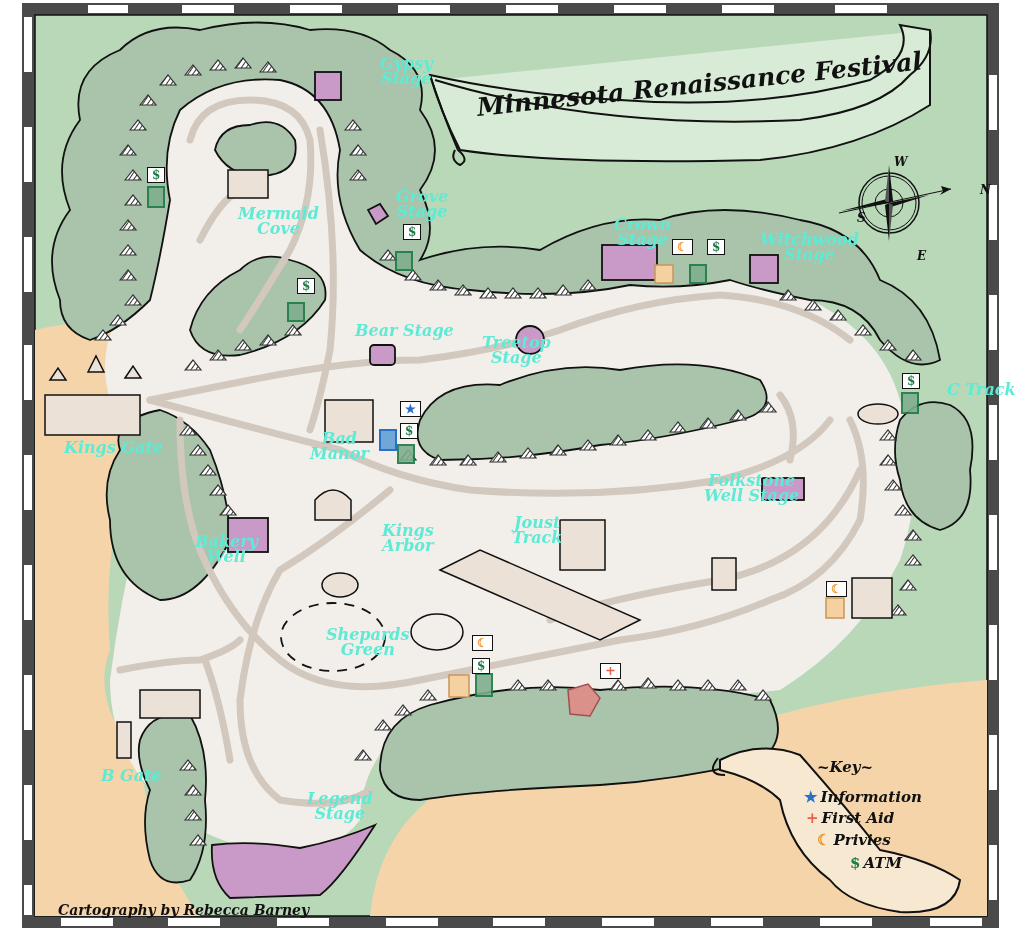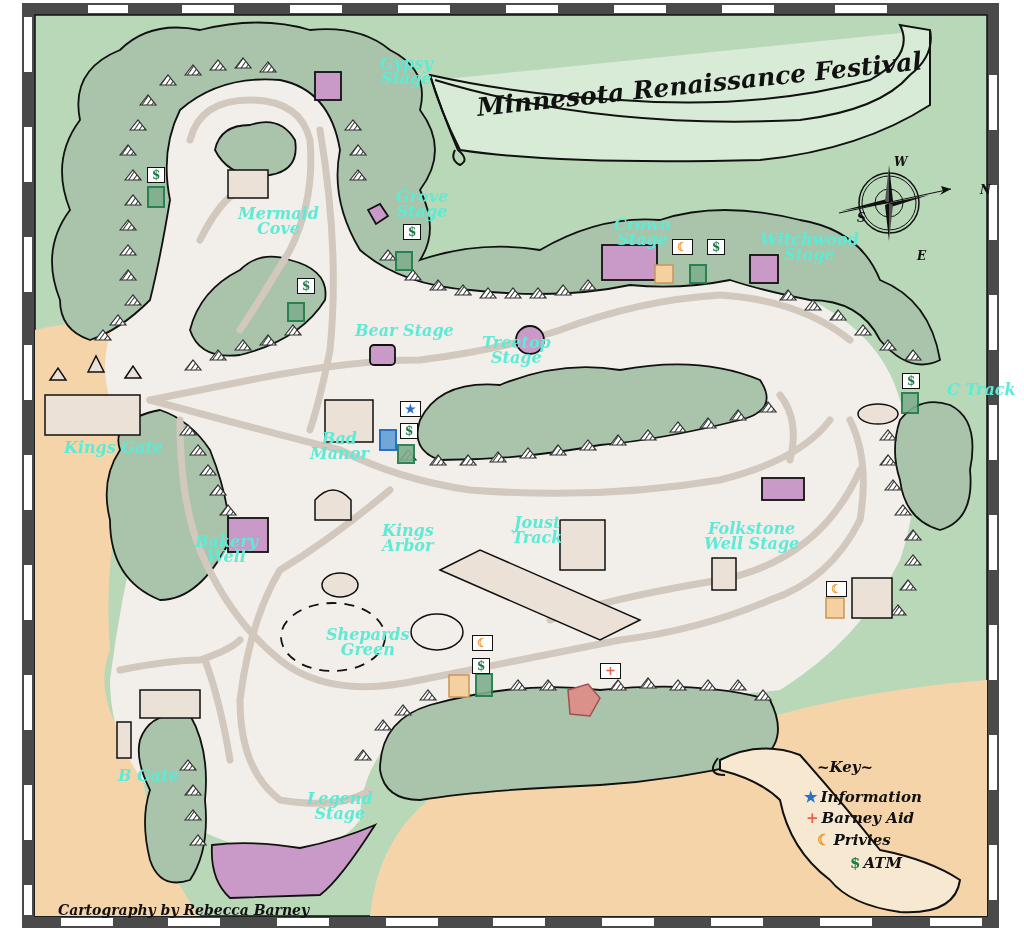--- a/index.html
+++ b/index.html
@@ -200,41 +200,41 @@
 Stage</div>
 <div class="lbl" style="left:738px;top:229px;white-space:pre;text-align:center;">Witchwood
 Stage</div>
 <div class="lbl" style="left:333px;top:320px;">Bear Stage</div>
 <div class="lbl" style="left:460px;top:332px;white-space:pre;">Treetop
 Stage</div>
 <div class="lbl" style="left:42px;top:437px;">Kings Gate</div>
 <div class="lbl" style="left:288px;top:428px;white-space:pre;">Bad
 Manor</div>
 <div class="lbl" style="left:925px;top:379px;">C Track</div>
-<div class="lbl" style="left:682px;top:470px;white-space:pre;margin-top:48px;">Folkstone
+<div class="lbl" style="left:682px;top:470px;white-space:pre;">Folkstone
 Well Stage</div>
 <div class="lbl" style="left:490px;top:512px;white-space:pre;">Joust
 Track</div>
 <div class="lbl" style="left:360px;top:520px;white-space:pre;">Kings
 Arbor</div>
 <div class="lbl" style="left:173px;top:531px;white-space:pre;">Bakery
 Well</div>
 <div class="lbl" style="left:304px;top:624px;white-space:pre;">Shepards
 Green</div>
-<div class="lbl" style="left:96px;top:765px;">B Gate</div>
+<div class="lbl" style="left:79px;top:765px;">B Gate</div>
 <div class="lbl" style="left:285px;top:788px;white-space:pre;">Legend
 Stage</div>
 
 <div>
   <div class="key-row" style="left:795px;top:755px;">~Key~</div>
   <div class="key-row" style="left:782px;top:785px;">
     <span class="key-sym" style="color:#2a6fc9;">★</span><span>Information</span>
   </div>
   <div class="key-row" style="left:784px;top:806px;">
-    <span class="key-sym" style="color:#e8604c;">+</span><span>Barney Aid</span>
+    <span class="key-sym" style="color:#e8604c;">+</span><span>First Aid</span>
   </div>
   <div class="key-row" style="left:795px;top:828px;">
     <span class="key-sym" style="color:#f0932b;">☾</span><span>Privies</span>
   </div>
   <div class="key-row" style="left:804px;top:851px;margin-left:24px;">
     <span class="key-sym" style="color:#1d7a45;">$</span><span>ATM</span>
   </div>
 </div>
 
 <div class="credit">Cartography by Rebecca Barney</div>

